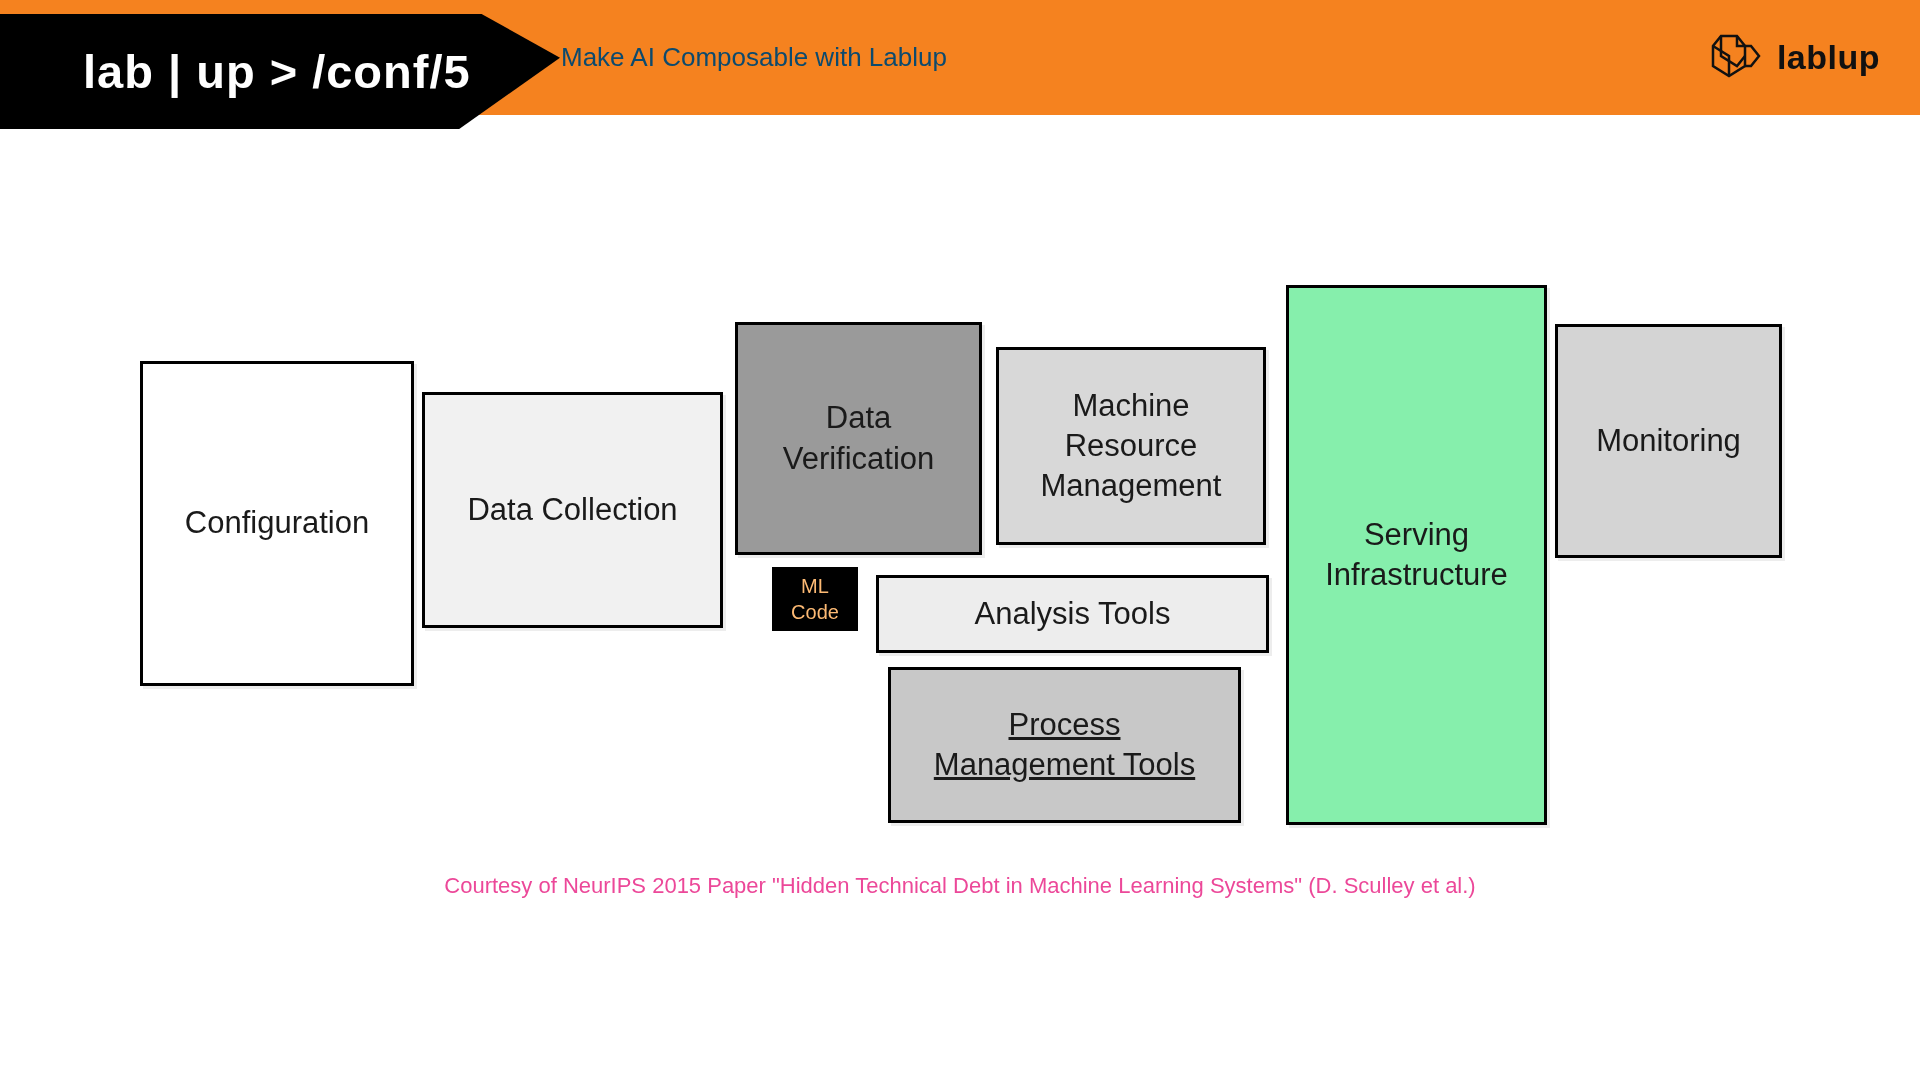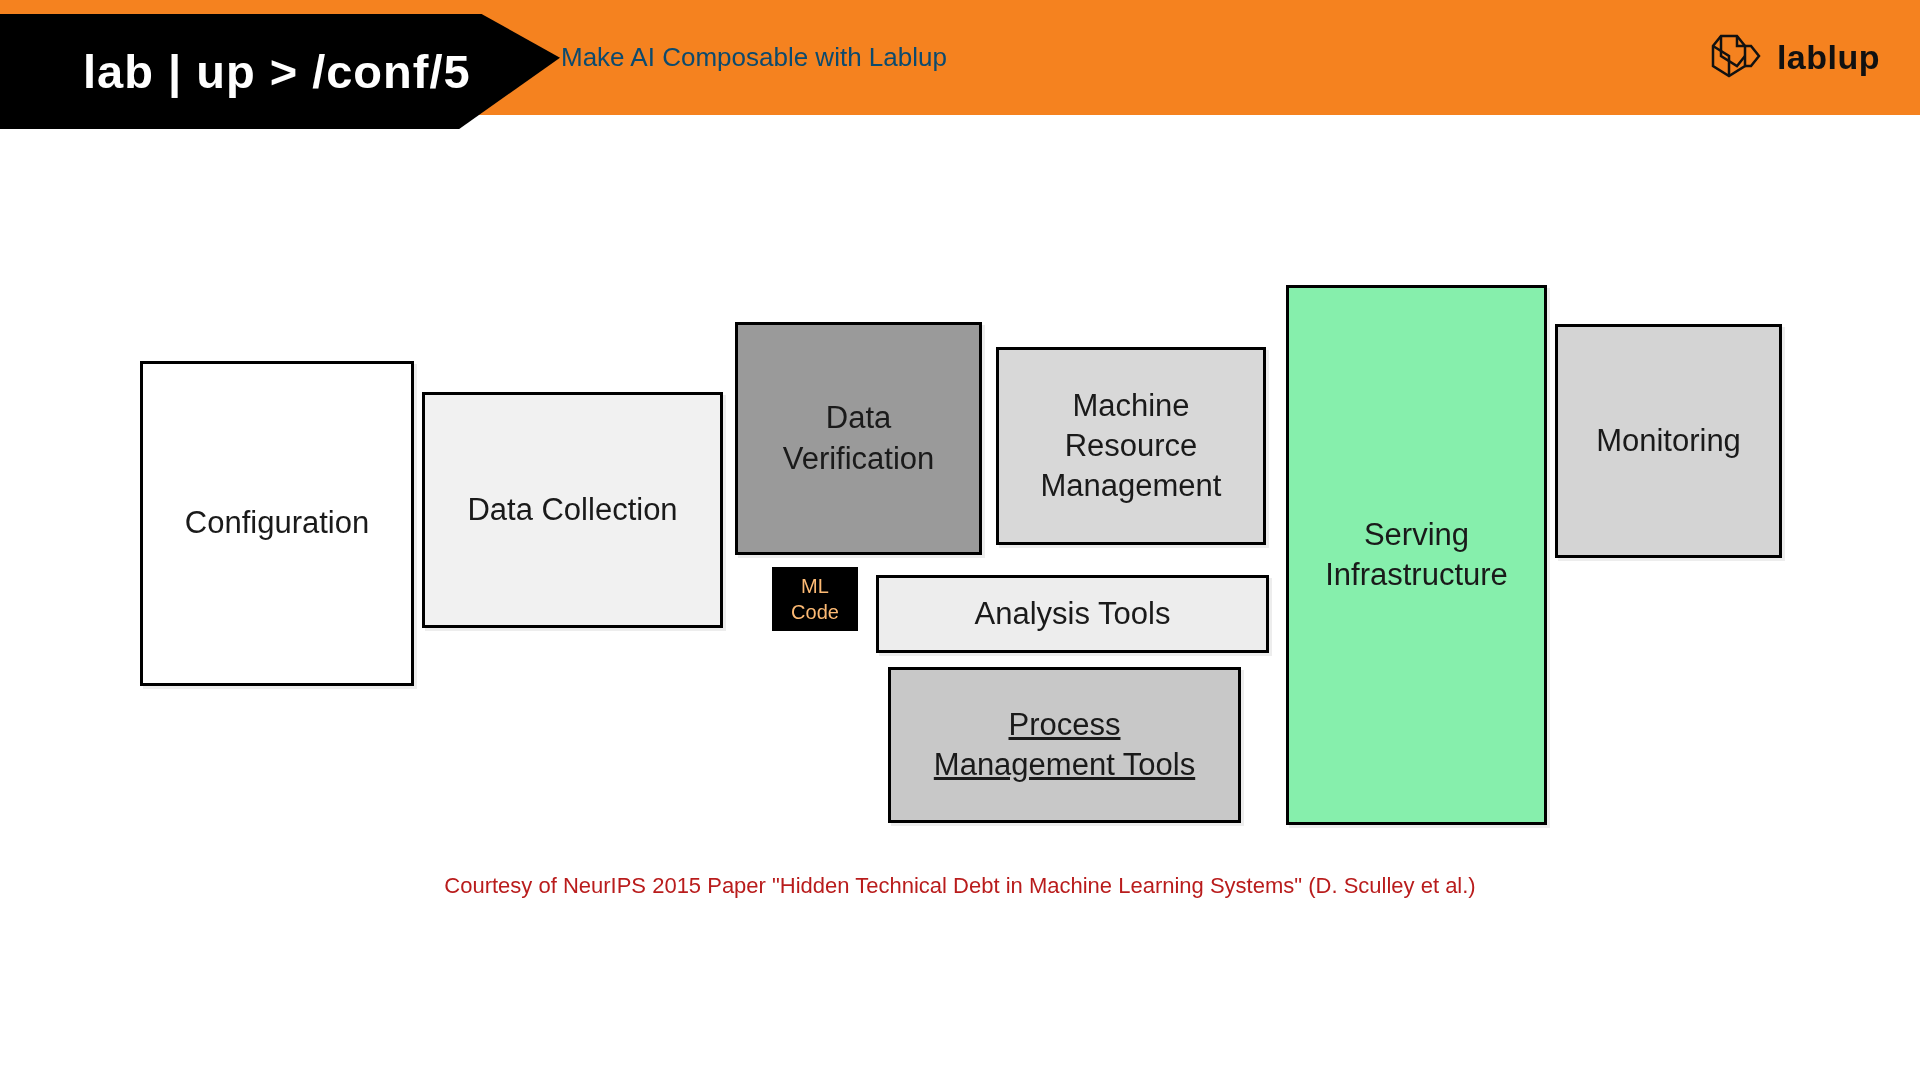--- a/index.html
+++ b/index.html
@@ -86,21 +86,21 @@
   #box-serving-infrastructure .box-label { max-width: 220px; }
   #box-data-verification .box-label    { max-width: 200px; }
   #box-ml-code .box-label              { max-width: 60px; }
 
   .caption {
     position: absolute;
     top: 758px; left: 0;
     width: 1920px;
     text-align: center;
     font-size: 22px;
-    color: #b91c1c;
+    color: #ec4899;
   }
 </style>
 </head>
 <body>
 
 <header class="top-bar">
   <div class="conf-banner">
     <span>lab | up &gt; /conf/5</span>
   </div>
   <div class="tagline">Make AI Composable with Lablup</div>

